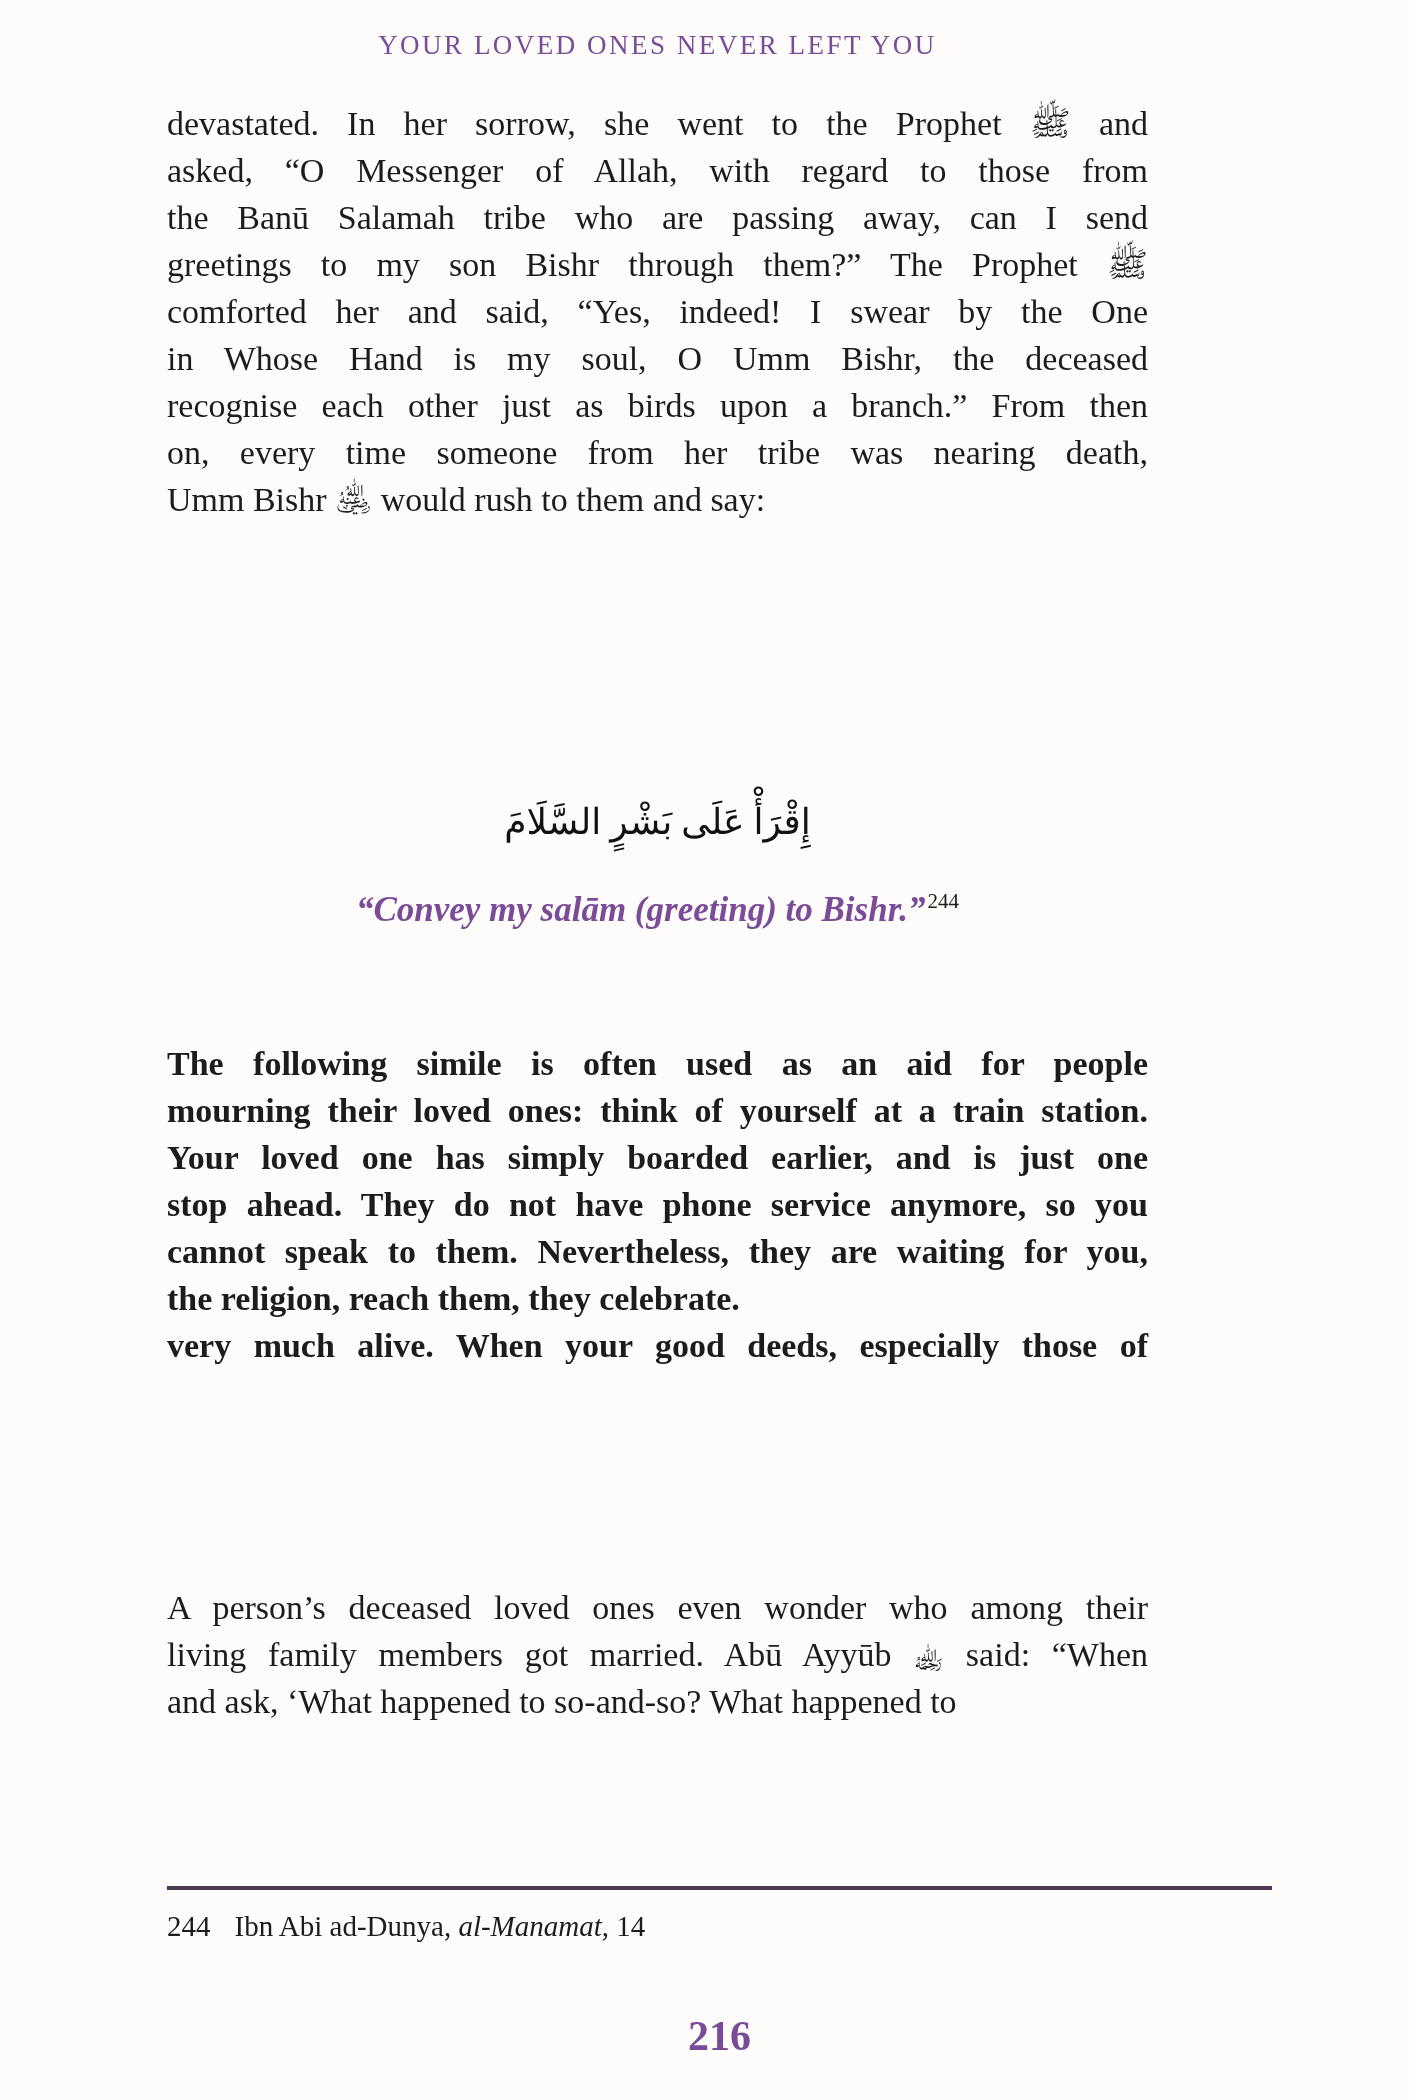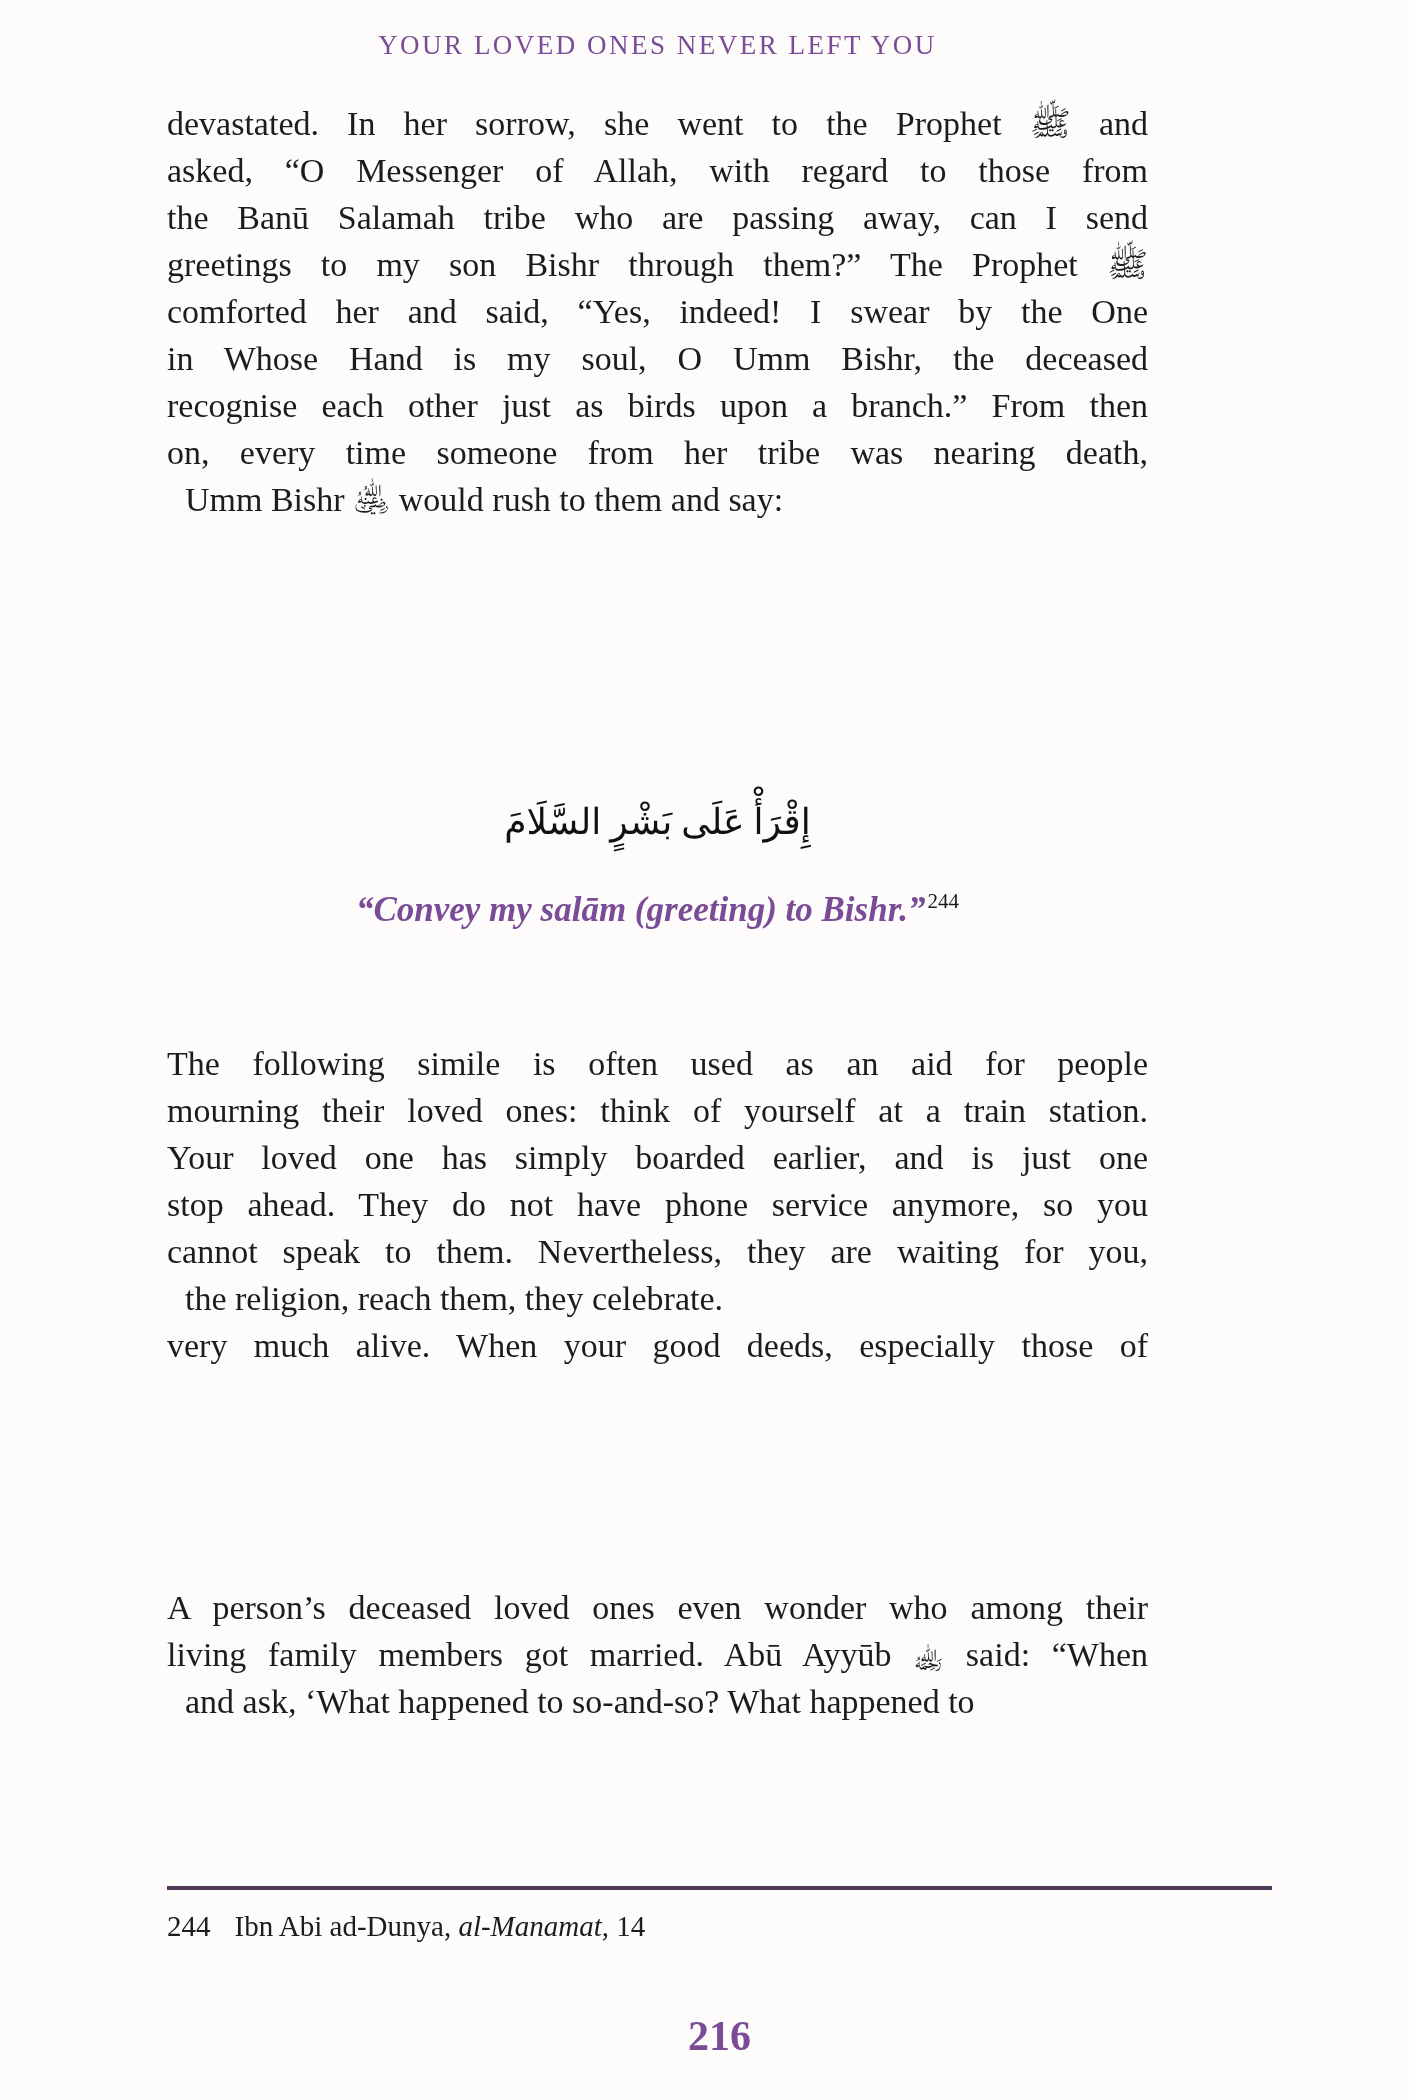--- a/index.html
+++ b/index.html
@@ -20,24 +20,24 @@
     letter-spacing: 2.5px;
     color: #7a4c98;
   }
 
   .body-par {
     position: absolute;
     left: 167px; width: 981px;
     font-size: 34px; line-height: 47px;
   }
   .line { text-align: justify; text-align-last: justify; white-space: normal; }
-  .line.last { text-align-last: left; margin-left: 18px; }
+  .line.last { text-align-last: left; }
 
   #paragraph-1 { top: 100px; }
-  #paragraph-2 { top: 1040px; }
+  #paragraph-2 { top: 1040px; font-weight: bold; }
   #paragraph-3 { top: 1584px; }
 
   .arabic-quote {
     position: absolute;
     left: 167px; width: 981px; top: 778px;
     text-align: center;
     direction: rtl;
     font-size: 36px; line-height: 88px;
     color: #111;
   }

